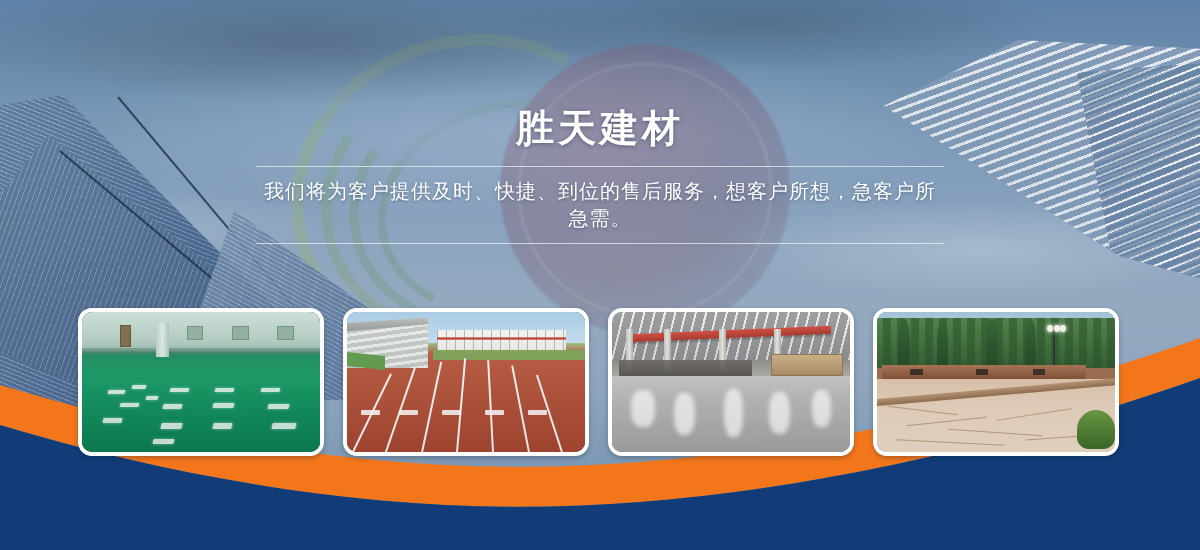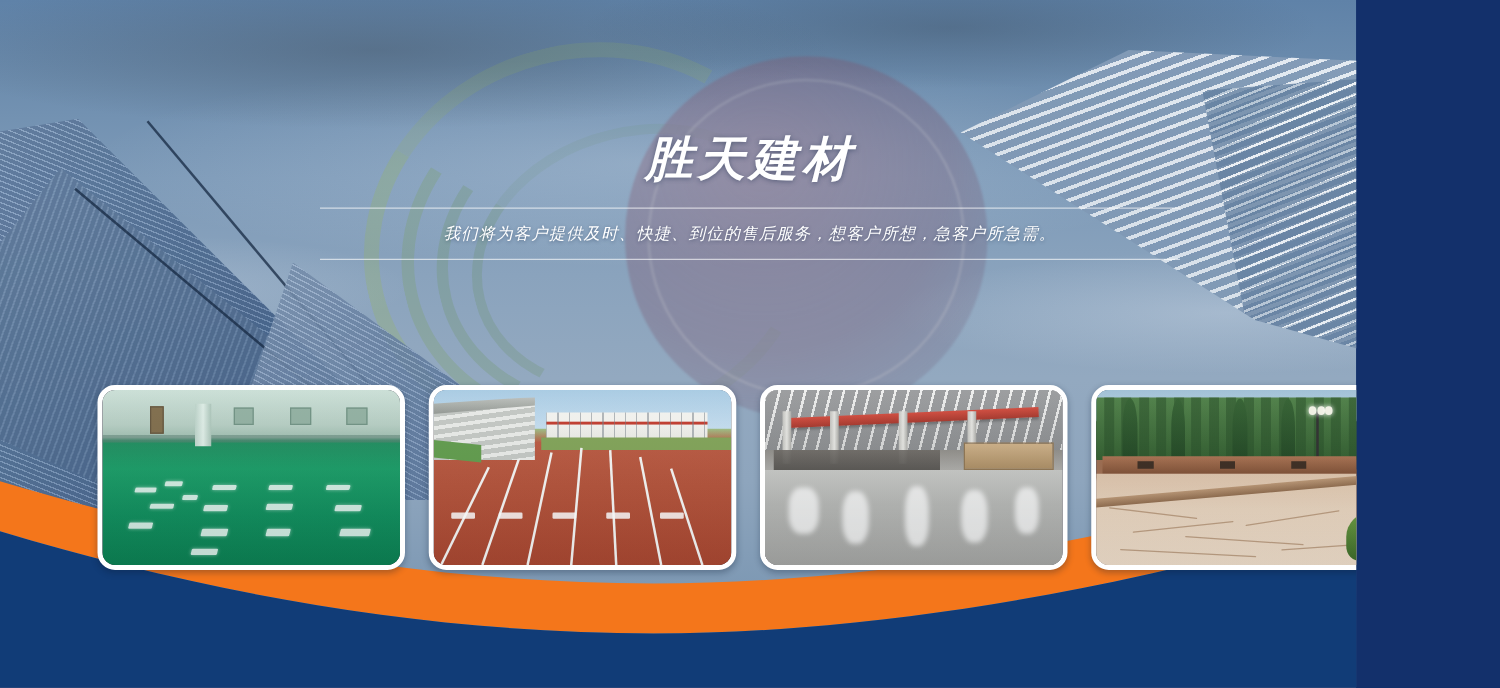--- a/index.html
+++ b/index.html
@@ -4,23 +4,22 @@
 <style>
   * { box-sizing: border-box; margin:0; padding:0; }
   html, body {
     width: 1200px; height: 550px;
     font-family: "Liberation Sans", "DejaVu Sans", sans-serif;
     overflow: hidden; background: #13306b;
   }
 
   .banner {
     position: relative;
-    width: 1085px; height: 550px;
+    width: 1200px; height: 550px;
     overflow: hidden;
-    font-style: italic;
   }
 
   
   .sky {
     position: absolute; inset: 0;
     background:
       linear-gradient(180deg,
         #5f82a8 0%,
         #6d8dae 12%,
         #7d9ab8 26%,
@@ -122,21 +121,21 @@
     font-size: 33px; font-weight: 700; color:#ffffff; letter-spacing:2px;
     line-height:1.2; text-shadow: 0 1px 4px rgba(20,40,70,.45);
   }
   .rule-wrap { margin-top:16px; }
   .rule {
     width:688px; height:1px; margin:0 auto;
     background:rgba(255,255,255,.62);
   }
   .tagline {
     width:688px; margin:0 auto; padding:11px 0 11px;
-    font-size:13px; font-weight:400; color:#ffffff; letter-spacing:1px;
+    font-size:20px; font-weight:400; color:#ffffff; letter-spacing:1px;
     text-shadow: 0 1px 3px rgba(20,40,70,.45);
   }
 
   
   .wave { position:absolute; left:0; bottom:0; width:1200px; height:260px; z-index:4; }
 
   
   .cards { position:absolute; left:0; top:308px; width:1200px; height:150px; z-index:8; }
   .card {
     position:absolute; top:0; width:246px; height:148px;

